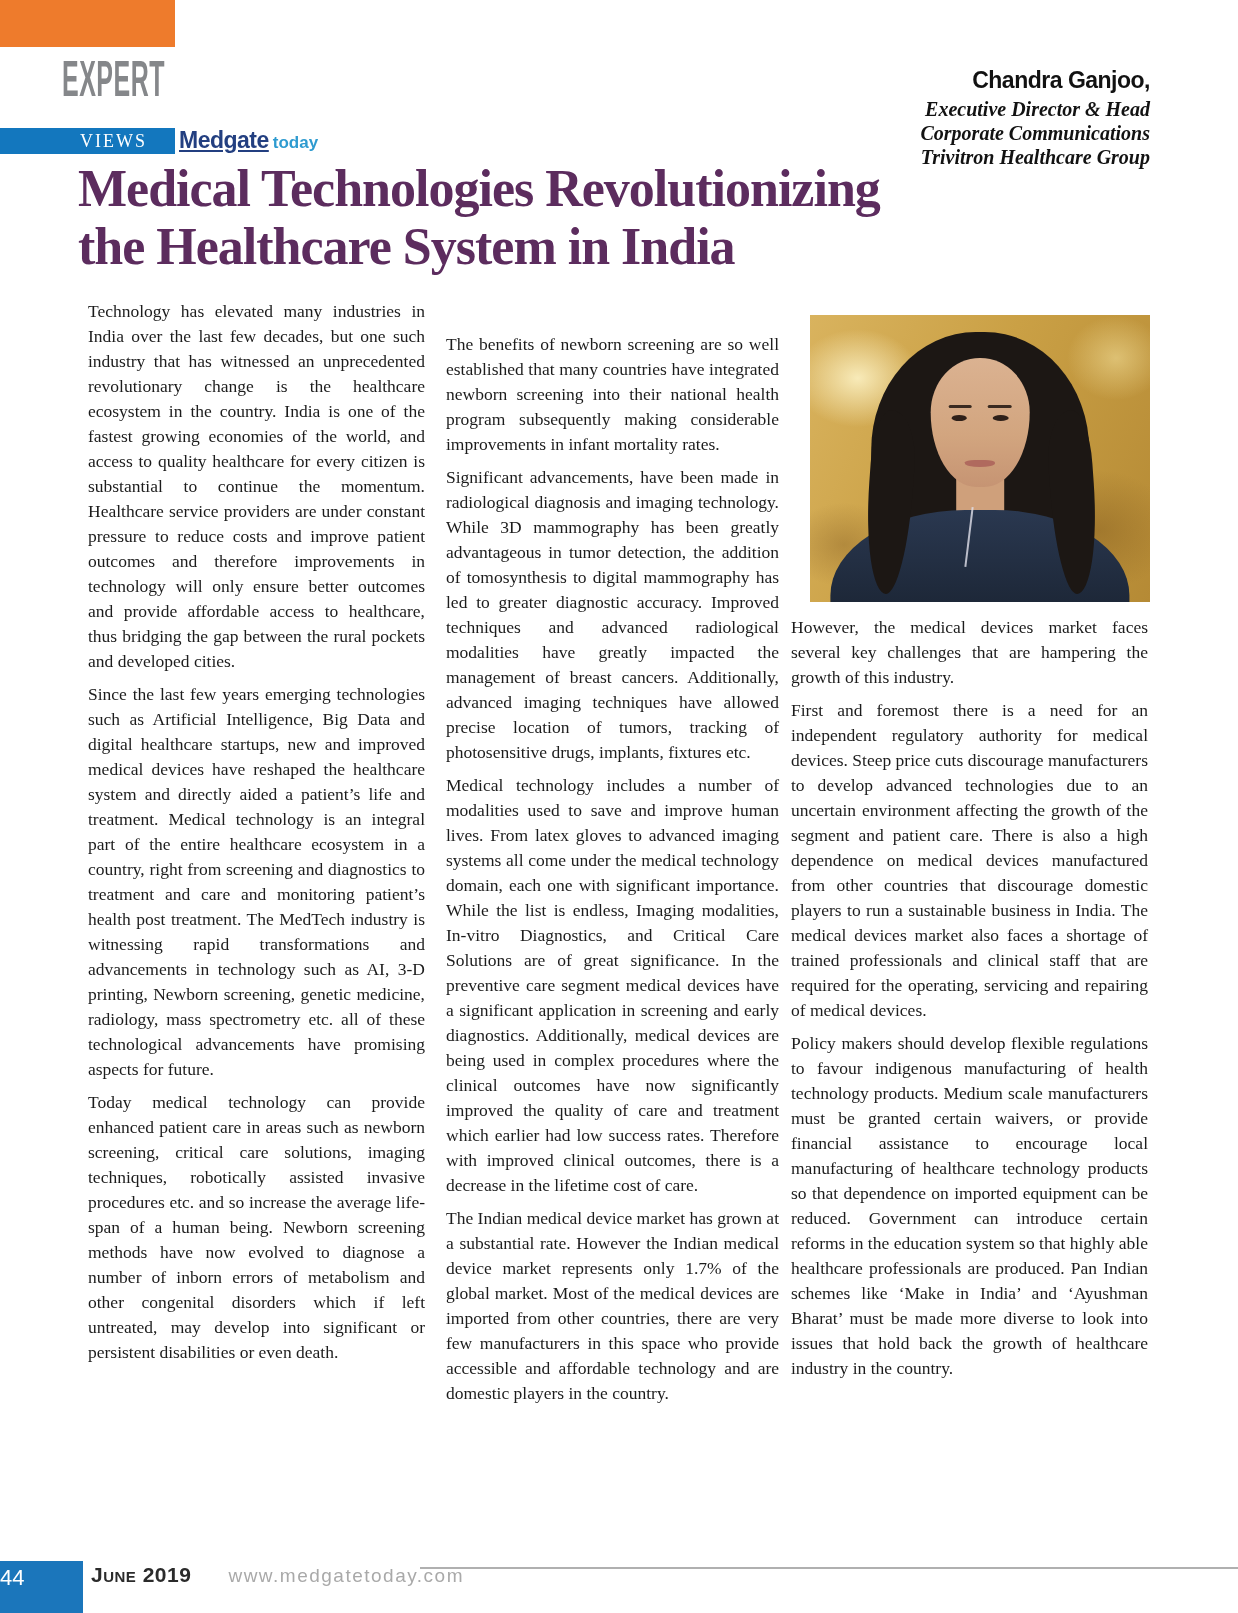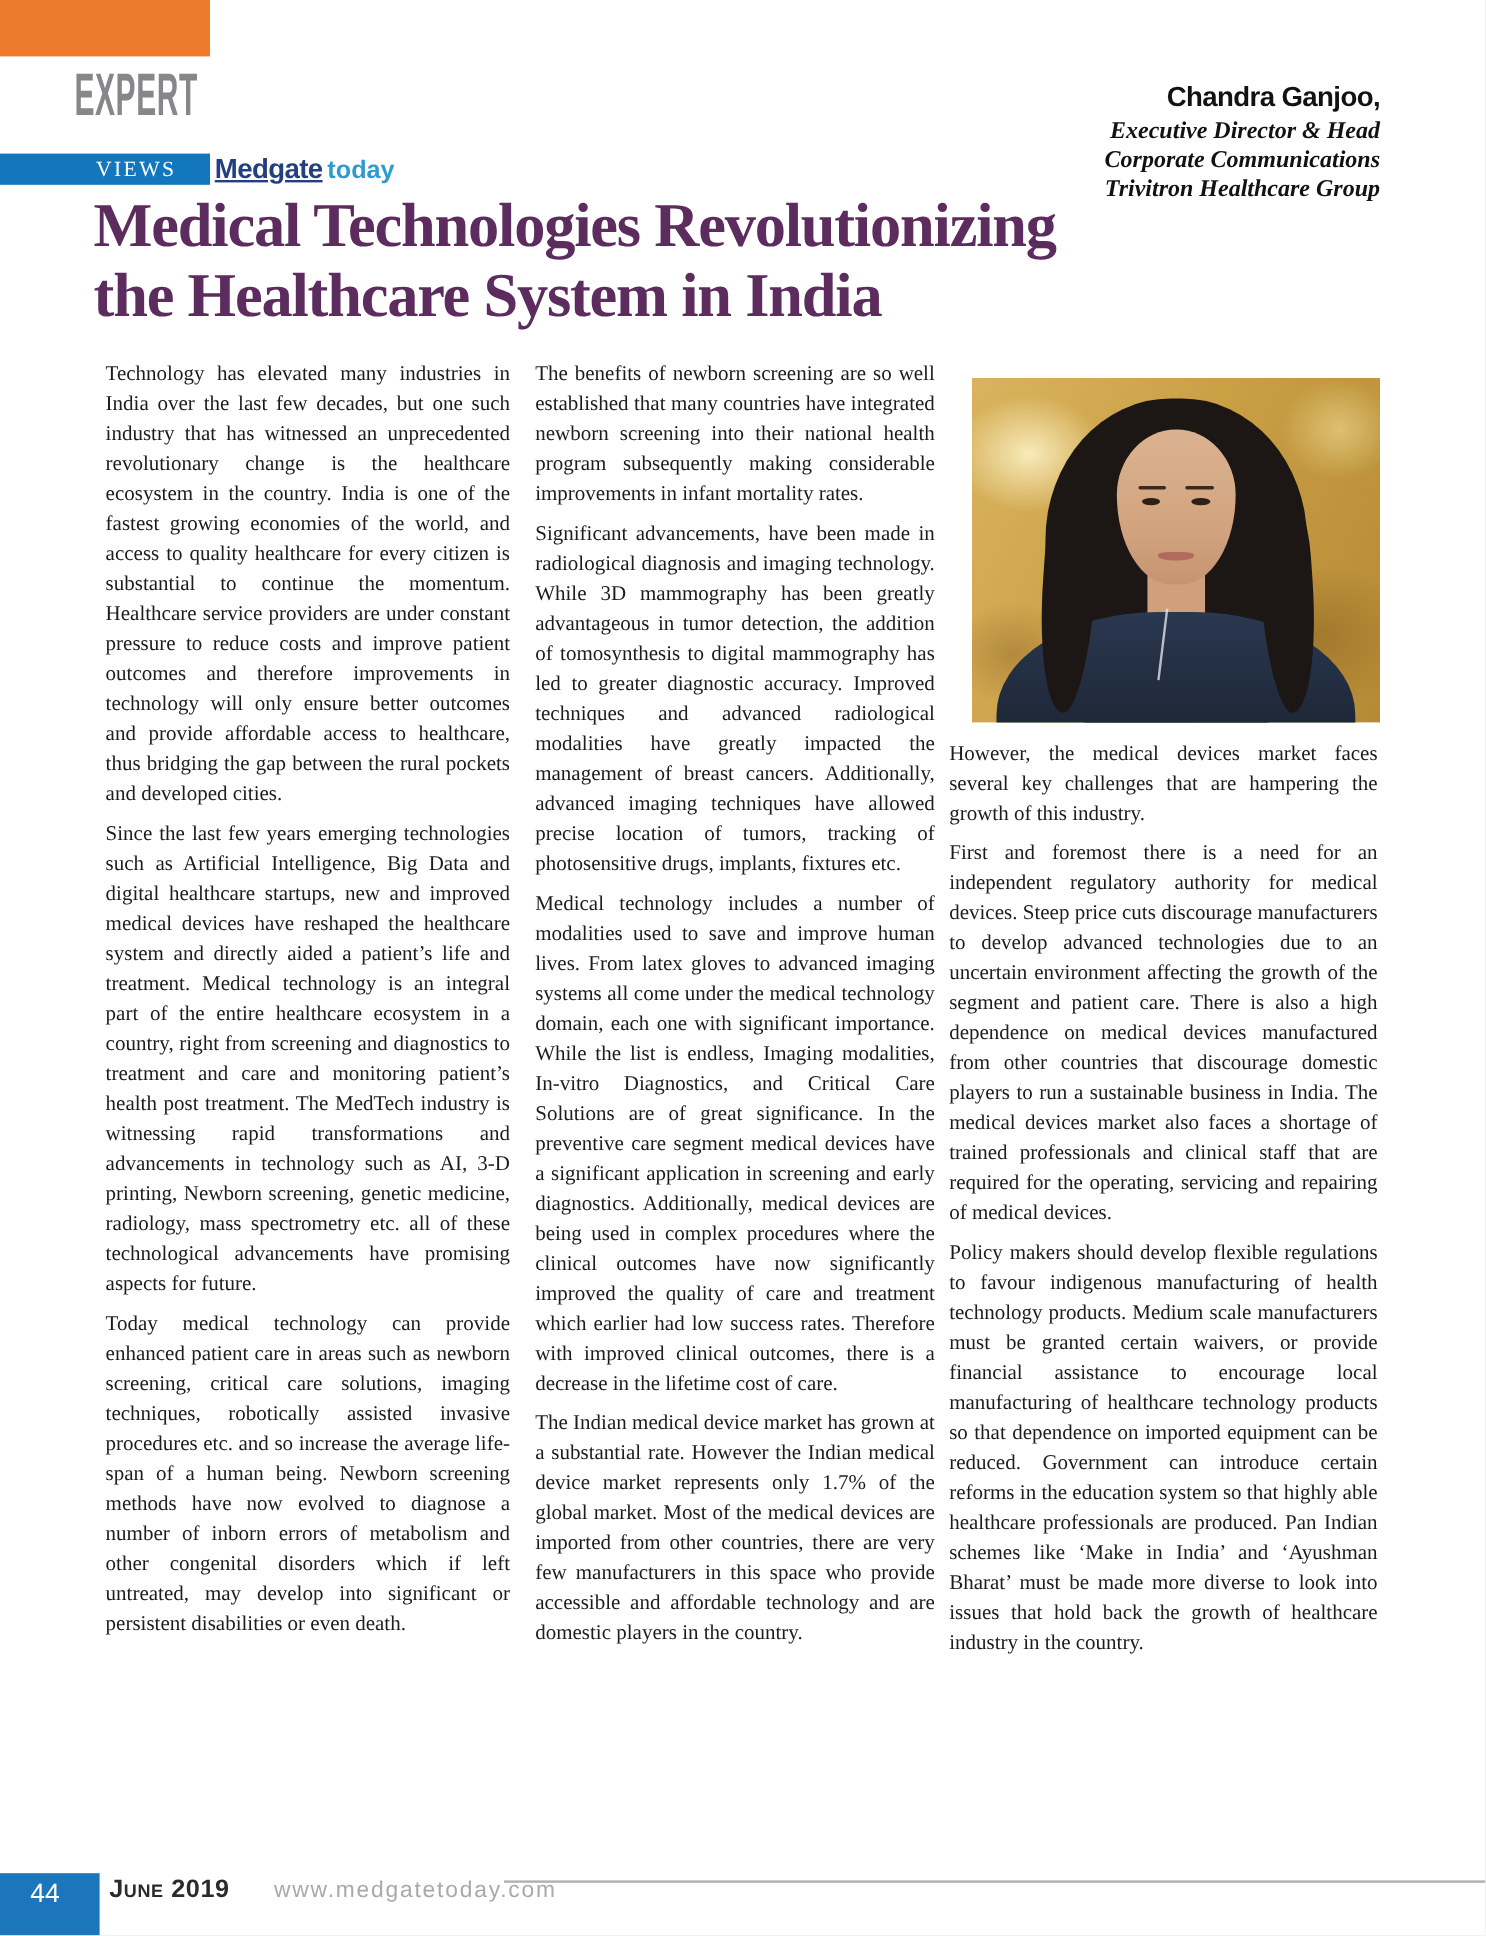--- a/index.html
+++ b/index.html
@@ -23,21 +23,21 @@
   .views-label{
     font-family:"Liberation Serif",serif;color:#ffffff;
     font-size:18px;line-height:24px;letter-spacing:2px;margin-left:16px;
   }
   .brand-logo{
     position:absolute;left:179px;top:127px;display:flex;align-items:baseline;
     font-family:"Liberation Sans",sans-serif;white-space:nowrap;
   }
   .brand-name{font-size:23px;font-weight:700;color:#233f80;letter-spacing:-0.5px;
     text-shadow:0 0 1px rgba(255,255,255,.6);text-decoration:underline;}
-  .brand-suffix{font-size:21px;font-weight:700;color:#2e9bd0;margin-left:4px;}
+  .brand-suffix{font-size:17px;font-weight:700;color:#2e9bd0;margin-left:4px;}
   
   .author-block{position:absolute;right:88px;top:64px;text-align:right;}
   .author-name{
     font-family:"Liberation Sans",sans-serif;font-weight:700;
     font-size:23px;line-height:33px;color:#121212;letter-spacing:-0.5px;
   }
   .author-credential{
     font-family:"Liberation Serif",serif;font-style:italic;font-weight:700;
     font-size:20px;line-height:24px;color:#121212;
   }
@@ -47,21 +47,21 @@
     font-family:Liberation Serif, serif;font-weight:700;
     font-size:52px;line-height:58px;color:#5c2c5e;letter-spacing:-1px;
   }
   .title-line{white-space:nowrap;}
   
   .column{
     position:absolute;top:299px;
     font-size:17.5px;line-height:25px;text-align:justify;color:#1c1c1c;
   }
   .col-1{left:88px;width:337px;}
-  .col-2{left:446px;width:333px;}
+  .col-2{left:446px;width:333px;margin-top:33px;}
   .col-3{left:791px;width:357px;}
   .column p{margin:0 0 8px 0;}
   
   .photo{
     position:relative;margin:16px 0 13px 19px;width:340px;height:287px;overflow:hidden;
     background:
       radial-gradient(ellipse 90px 70px at 14% 22%, rgba(250,238,190,.95), rgba(250,238,190,0) 70%),
       radial-gradient(ellipse 70px 60px at 90% 15%, rgba(240,220,150,.6), rgba(240,220,150,0) 70%),
       radial-gradient(ellipse 100px 80px at 85% 75%, rgba(140,100,35,.55), rgba(140,100,35,0) 75%),
       radial-gradient(ellipse 80px 60px at 10% 80%, rgba(150,110,45,.5), rgba(150,110,45,0) 70%),
@@ -99,21 +99,21 @@
   .photo .strand{position:absolute;width:13%;height:64%;background:#1c1714;z-index:5;}
   .photo .strand.l{left:17%;top:33%;border-radius:40% 60% 45% 55% / 30% 30% 60% 60%;transform:rotate(4deg);}
   .photo .strand.r{right:16%;top:33%;border-radius:60% 40% 55% 45% / 30% 30% 60% 60%;transform:rotate(-4deg);}
   .photo .necklace{
     position:absolute;left:46.5%;top:67%;width:2px;height:21%;
     background:rgba(225,225,235,.8);z-index:6;transform:rotate(7deg);
   }
   
   .footer-badge{
     position:absolute;left:0;top:1561px;width:83px;height:52px;background:#1b76bb;
-    box-sizing:border-box;text-align:center;padding:4px 8px 0 0;
+    box-sizing:border-box;text-align:left;padding:4px 8px 0 0;
   }
   .footer-page-number{
     font-family:"Liberation Sans",sans-serif;font-size:22px;color:#ffffff;
   }
   .footer-text{
     position:absolute;left:91px;top:1563px;display:flex;align-items:baseline;gap:6px;
     font-family:"Liberation Sans",sans-serif;white-space:nowrap;
   }
   .footer-issue{
     font-size:21px;color:#2b2b2b;font-weight:600;font-variant:small-caps;letter-spacing:0.5px;

